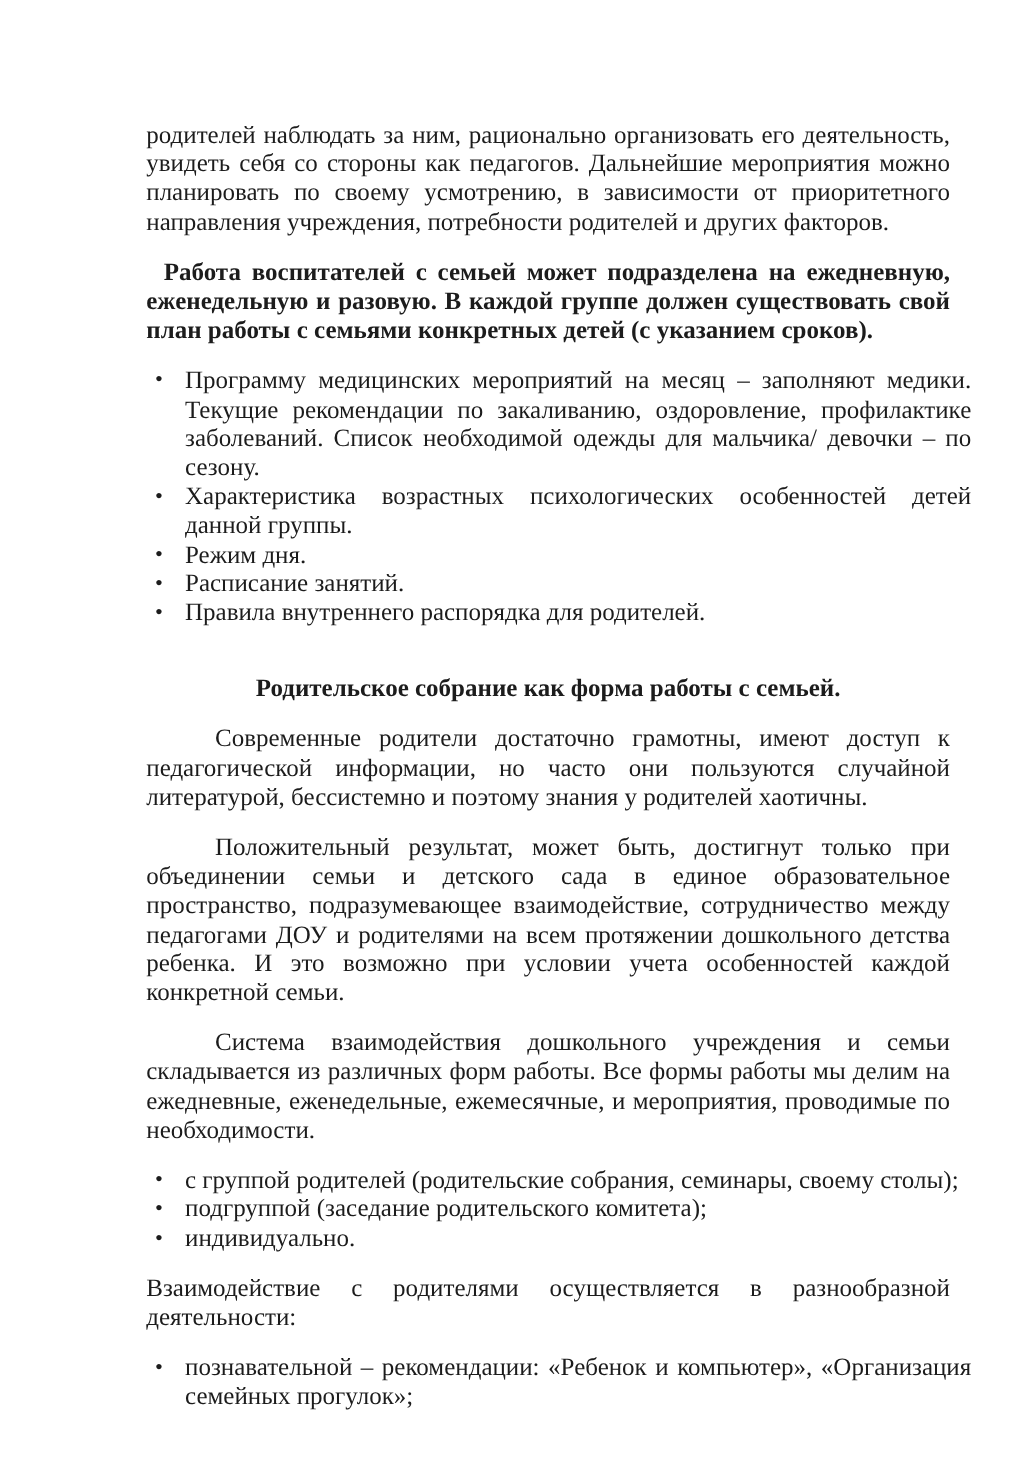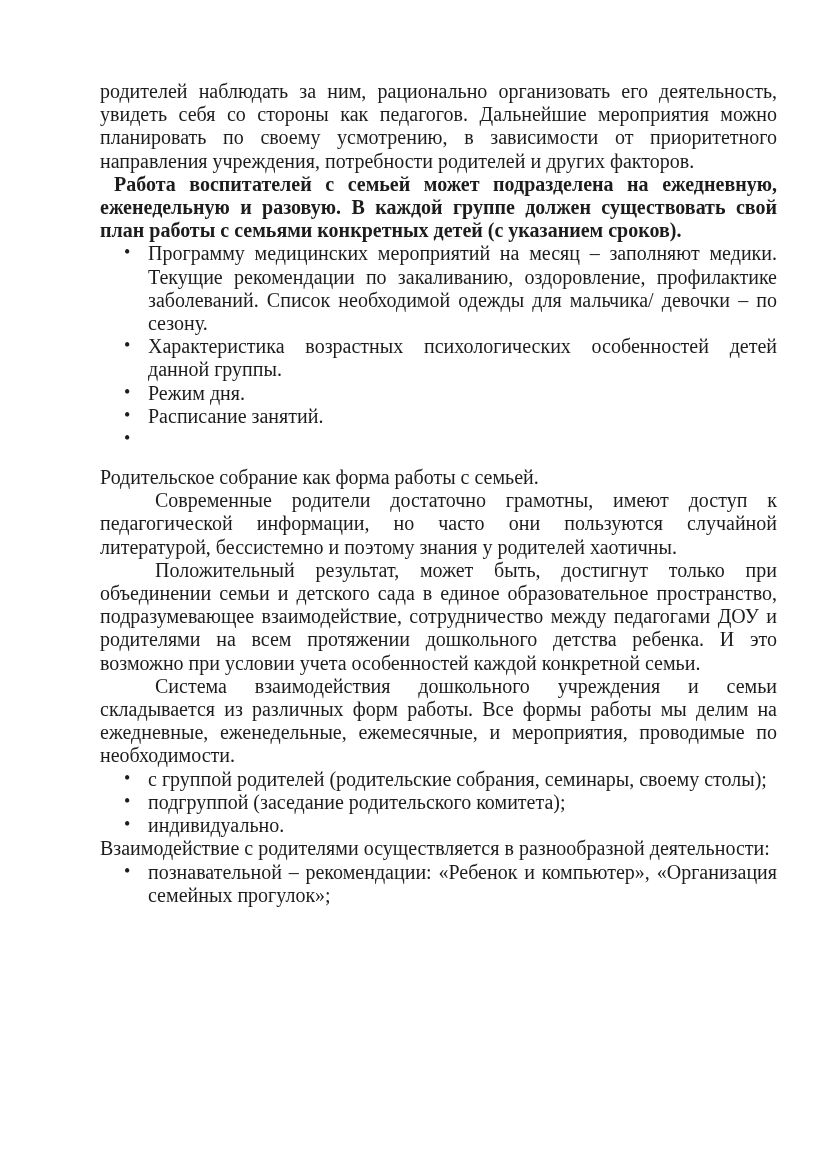--- a/index.html
+++ b/index.html
@@ -14,21 +14,21 @@
   }
   .textblock {
     position: absolute;
     left: 100px;
     top: 80px;
     width: 677px;
     font-size: 20px;
     line-height: 23.2px;
     text-align: justify;
   }
-  .textblock p { margin: 0; }
+  .textblock p { margin: 17px; }
   .ind-xs { text-indent: 8px; }
   .ind-s  { text-indent: 14px; font-weight: bold; }
   .ind-l  { text-indent: 55px; }
   ul.bullets {
     margin: 0;
     padding: 0;
     list-style: none;
   }
   ul.bullets li {
     position: relative;
@@ -38,21 +38,22 @@
   ul.bullets li .dot {
     position: absolute;
     left: 24px;
     top: -1px;
     font-size: 18px;
   }
   .heading {
     margin: 38px 0 0 0;
     font-size: 20px;
     line-height: 23.2px;
-    font-weight: normal;
+    font-weight: bold;
+    text-align: center;
   }
 </style>
 </head>
 <body>
 
 <div class="page">
   <div class="textblock">
 
     <p>родителей наблюдать за ним, рационально организовать его деятельность, увидеть себя со стороны как педагогов. Дальнейшие мероприятия можно планировать по своему усмотрению, в зависимости от приоритетного направления учреждения, потребности родителей и других факторов.</p>
     <p class="ind-s">Работа воспитателей с семьей может подразделена на ежедневную, еженедельную и разовую. В каждой группе должен существовать свой план работы с семьями конкретных детей (с указанием сроков).</p>
@@ -69,20 +70,21 @@
       <li>
         <span class="dot">•</span>
         <span>Режим дня.</span>
       </li>
       <li>
         <span class="dot">•</span>
         <span>Расписание занятий.</span>
       </li>
       <li>
         <span class="dot">•</span>
+        <span>Правила внутреннего распорядка для родителей.</span>
       </li>
     </ul>
 
     <h2 class="heading">Родительское собрание как форма работы с семьей.</h2>
 
     <p class="ind-l">Современные родители достаточно грамотны, имеют доступ к педагогической информации, но часто они пользуются случайной литературой, бессистемно и поэтому знания у родителей хаотичны.</p>
     <p class="ind-l">Положительный результат, может быть, достигнут только при объединении семьи и детского сада в единое образовательное пространство, подразумевающее взаимодействие, сотрудничество между педагогами ДОУ и родителями на всем протяжении дошкольного детства ребенка. И это возможно при условии учета особенностей каждой конкретной семьи.</p>
     <p class="ind-l">Система взаимодействия дошкольного учреждения и семьи складывается из различных форм работы. Все формы работы мы делим на ежедневные, еженедельные, ежемесячные, и мероприятия, проводимые по необходимости.</p>
 
 

